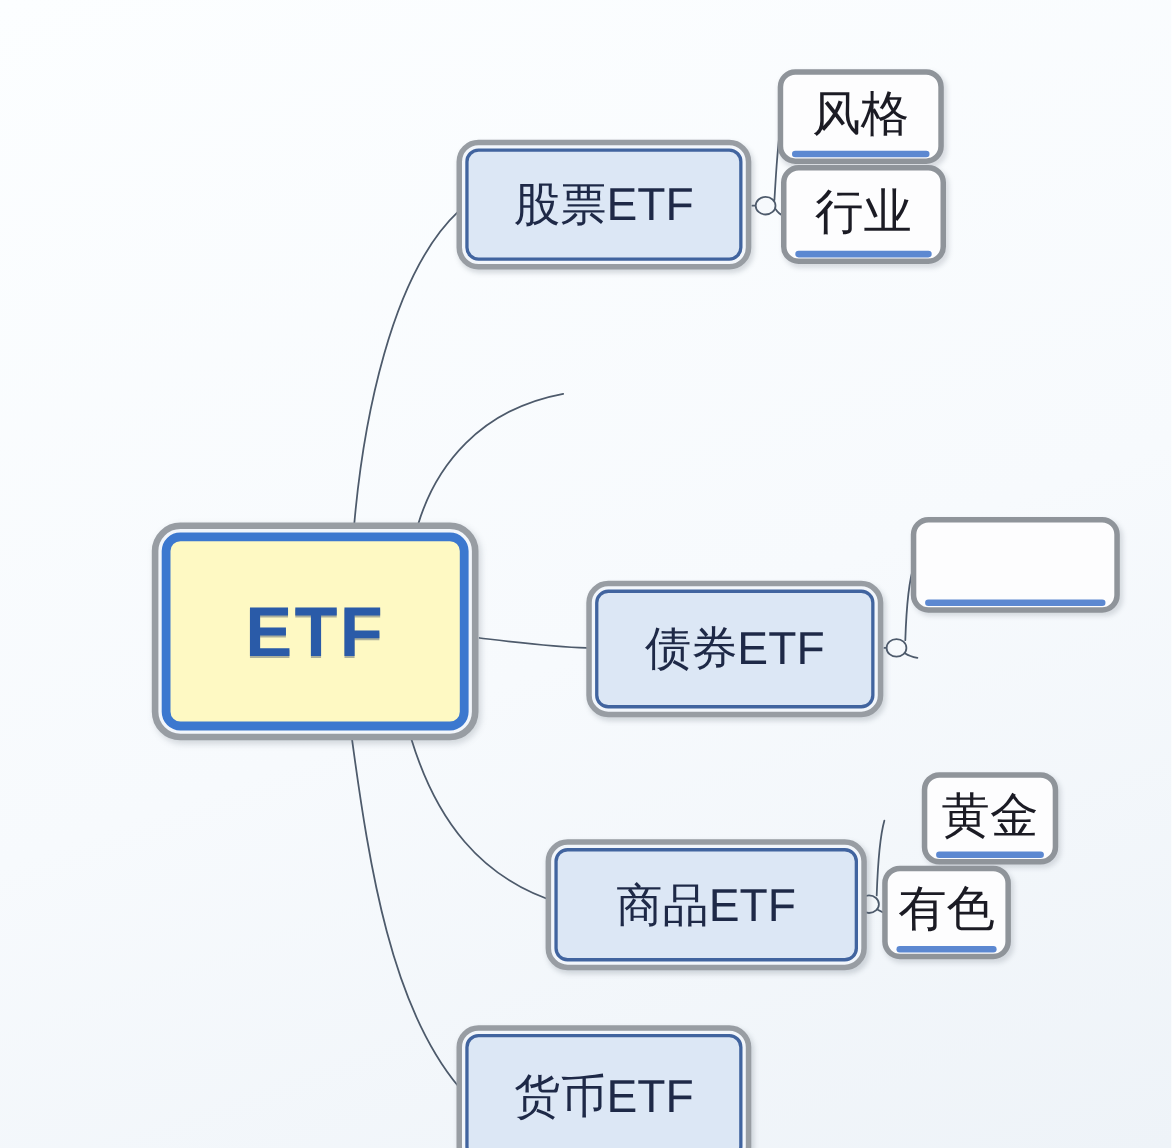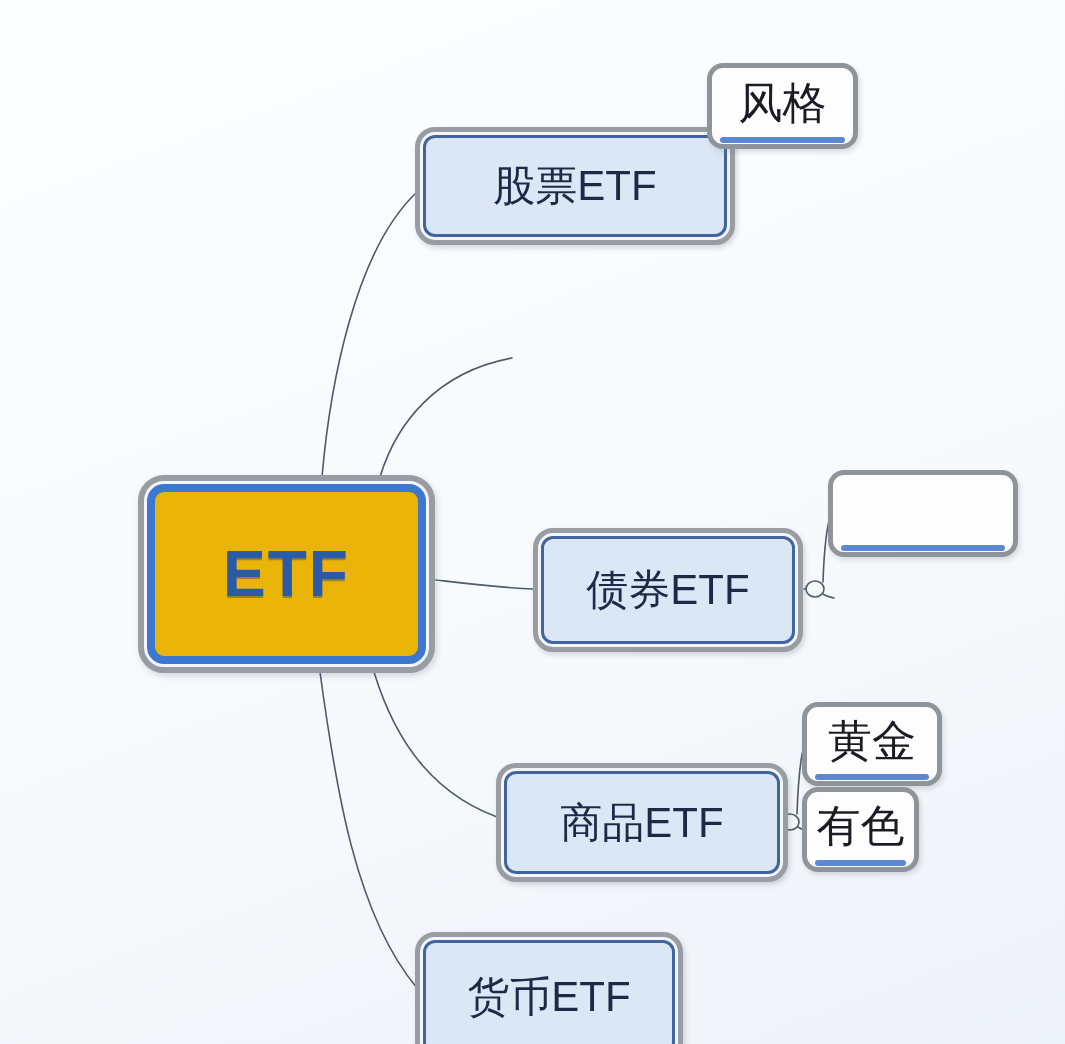--- a/index.html
+++ b/index.html
@@ -41,21 +41,21 @@
     border-radius: 26px;
     background: #f2f6fb;
     padding: 3px;
     box-shadow: 2px 3px 6px rgba(100,110,125,.25);
   }
   .root-inner {
     box-sizing: border-box;
     width: 100%; height: 100%;
     border: 8px solid #3c78cf;
     border-radius: 17px;
-    background: #eab308;
+    background: #fef9c3;
     display: flex;
     align-items: center;
     justify-content: center;
   }
   .root-label {
     font-size: 64px;
     font-weight: 700;
     letter-spacing: 2px;
     color: #2a5ba8;
     text-shadow: 0 2px 0 rgba(20,40,80,.35);
@@ -141,49 +141,53 @@
     <path d="M797,814 C798,785 800,760 804,746"></path>
     <path d="M798,827 C800,828 801,829 804,830"></path>
   </svg>
 
   <div class="root-outer" style="left:138px; top:475px; width:297px; height:198px;">
     <div class="root-inner">
       <span class="root-label">ETF</span>
     </div>
   </div>
 
-  <div class="branch-outer" style="left:415px; top:127px; width:320px; height:118px;">
+  <div class="branch-outer" style="left:415px; top:127px; width:268px; height:118px;">
     <div class="branch-inner">
       <span class="branch-label">股票ETF</span>
     </div>
   </div>
 
   <div class="leaf" style="left:707px; top:63px; width:151px; height:86px;">
     <span class="leaf-label">风格</span>
     <div class="leaf-accent"></div>
   </div>
+  <div class="leaf" style="left:710px; top:150px; width:150px; height:90px;">
+    <span class="leaf-label">行业</span>
+    <div class="leaf-accent"></div>
+  </div>
 
 
   <div class="branch-outer" style="left:533px; top:528px; width:270px; height:124px;">
     <div class="branch-inner">
       <span class="branch-label">债券ETF</span>
     </div>
   </div>
 
   <div class="leaf" style="left:828px; top:470px; width:190px; height:87px;">
     <div class="leaf-accent"></div>
   </div>
 
   <div class="branch-outer" style="left:496px; top:763px; width:292px; height:119px;">
     <div class="branch-inner">
       <span class="branch-label">商品ETF</span>
     </div>
   </div>
 
-  <div class="leaf" style="left:802px; top:702px; width:140px; height:84px;">
+  <div class="leaf" style="left:838px; top:702px; width:124px; height:84px;">
     <span class="leaf-label">黄金</span>
     <div class="leaf-accent"></div>
   </div>
   <div class="leaf" style="left:802px; top:787px; width:117px; height:85px;">
     <span class="leaf-label">有色</span>
     <div class="leaf-accent"></div>
   </div>
 
   <div class="branch-outer" style="left:415px; top:932px; width:268px; height:130px;">
     <div class="branch-inner">

